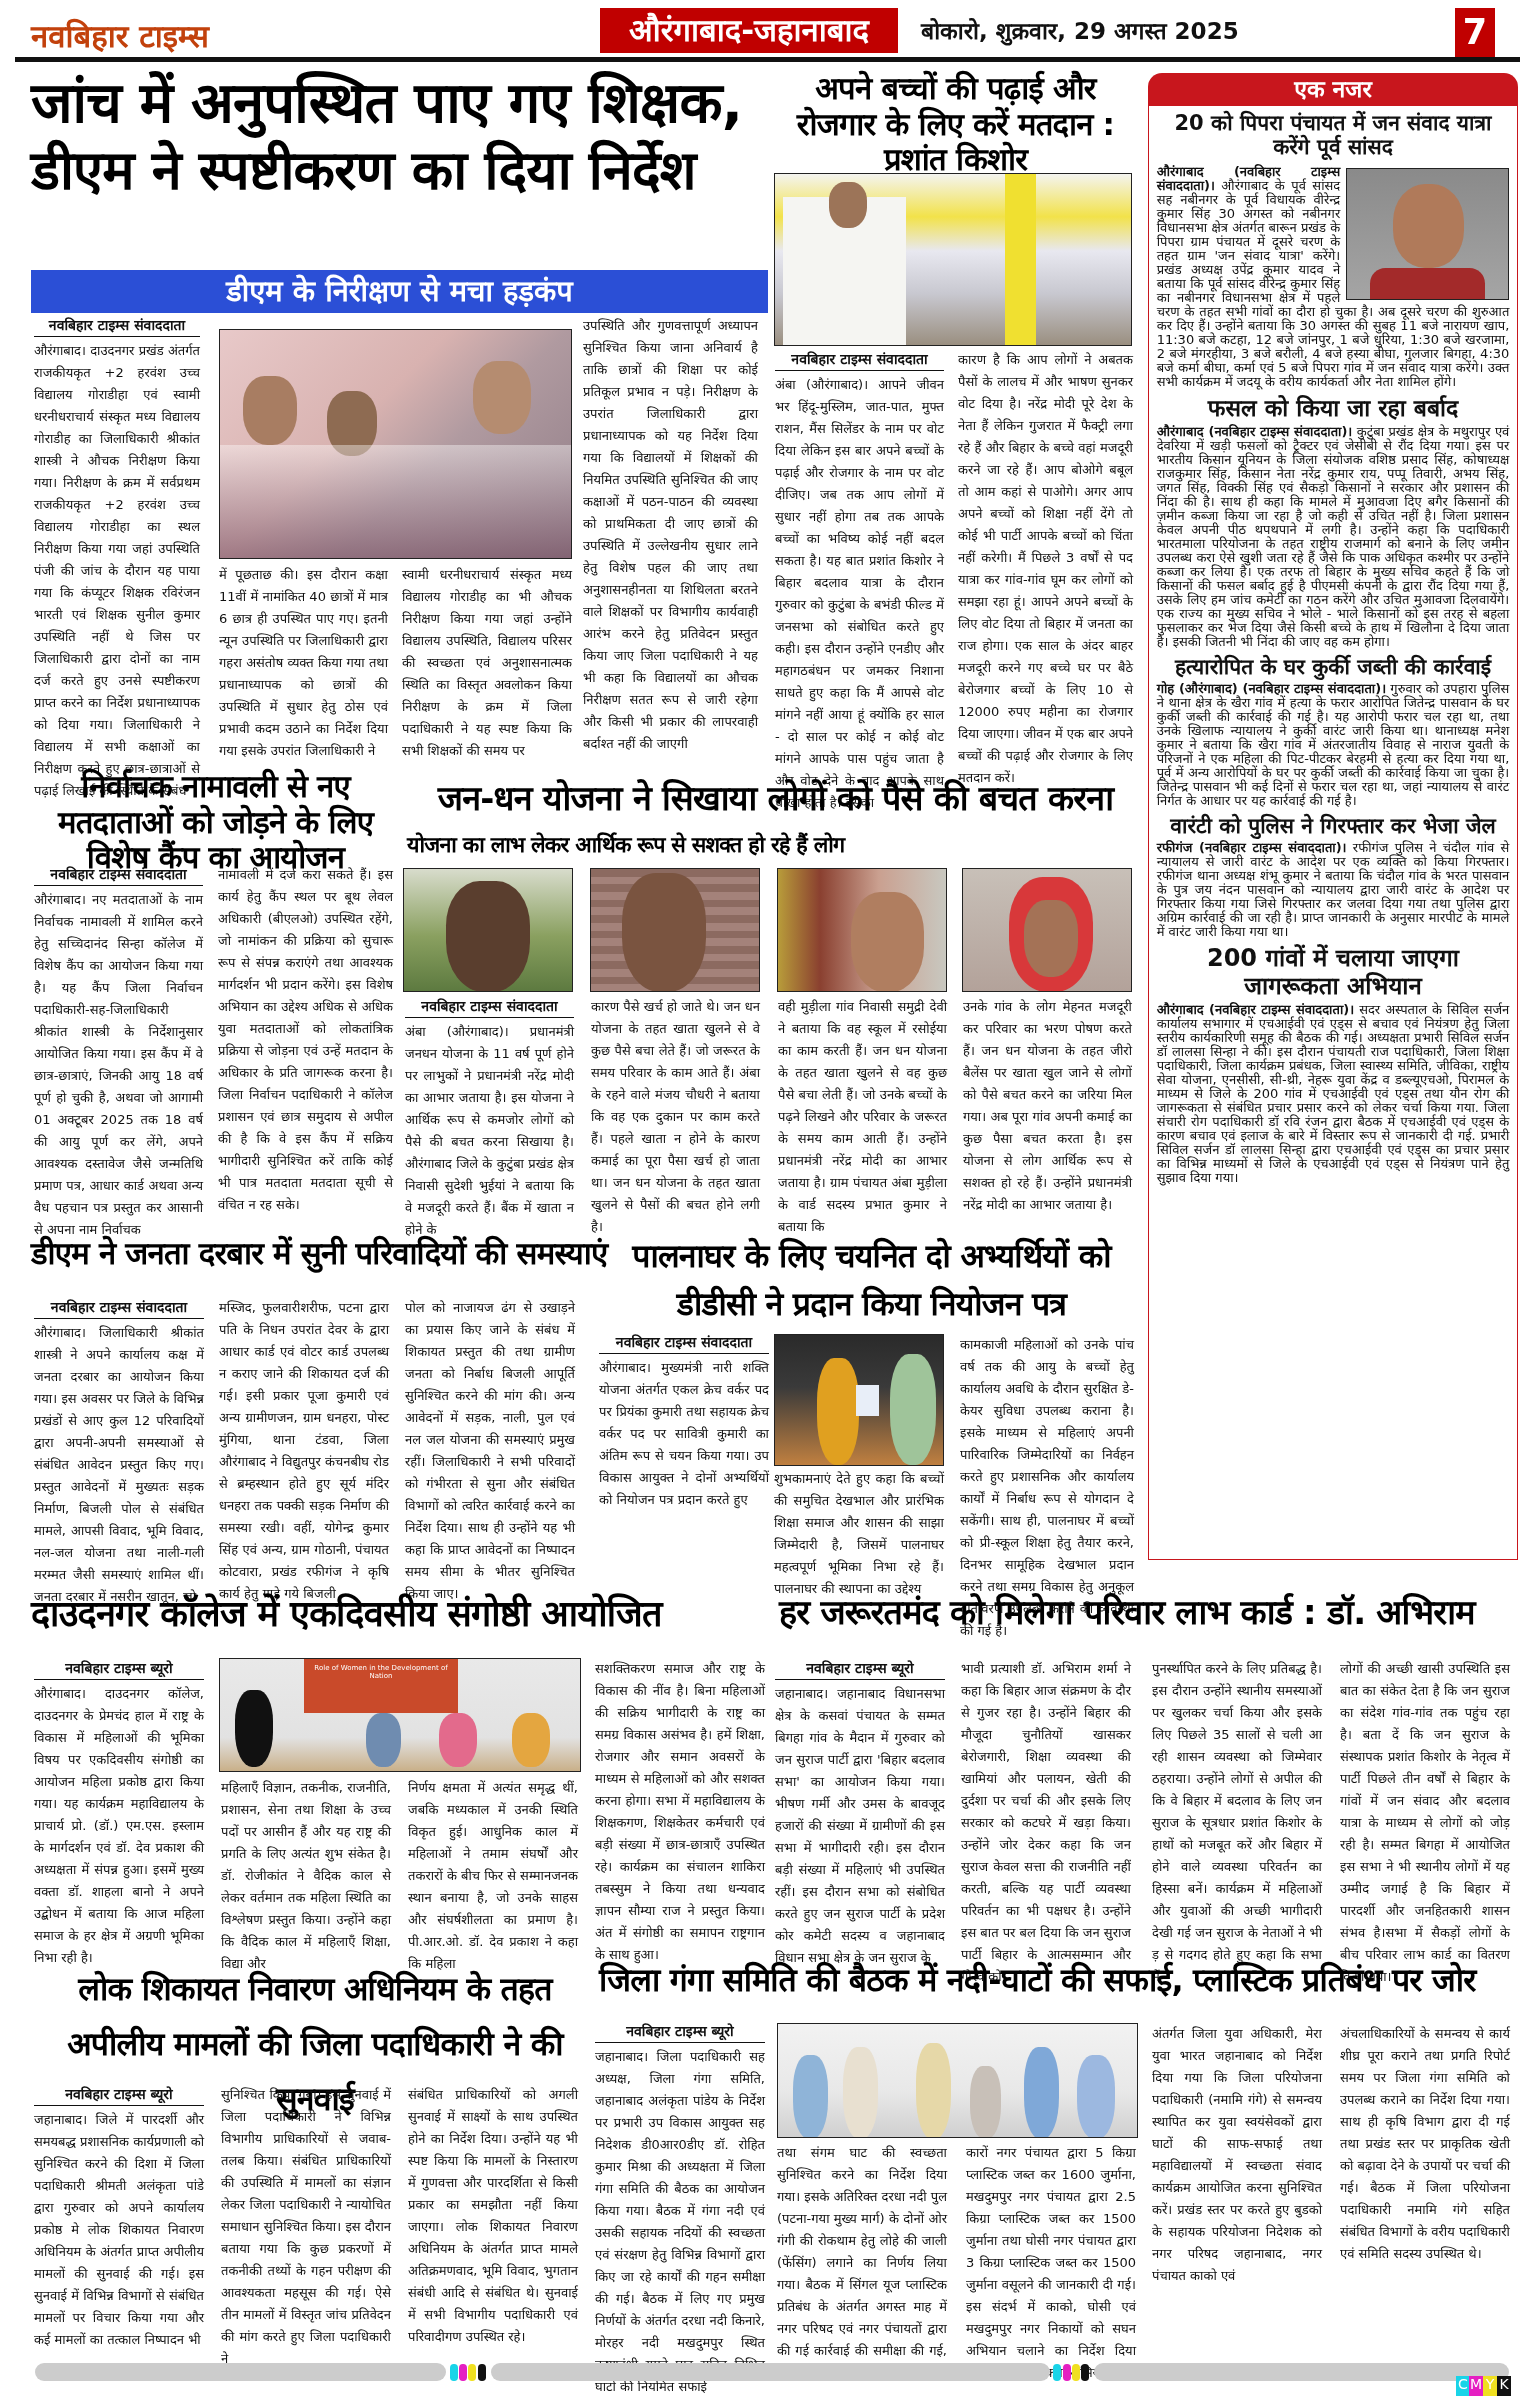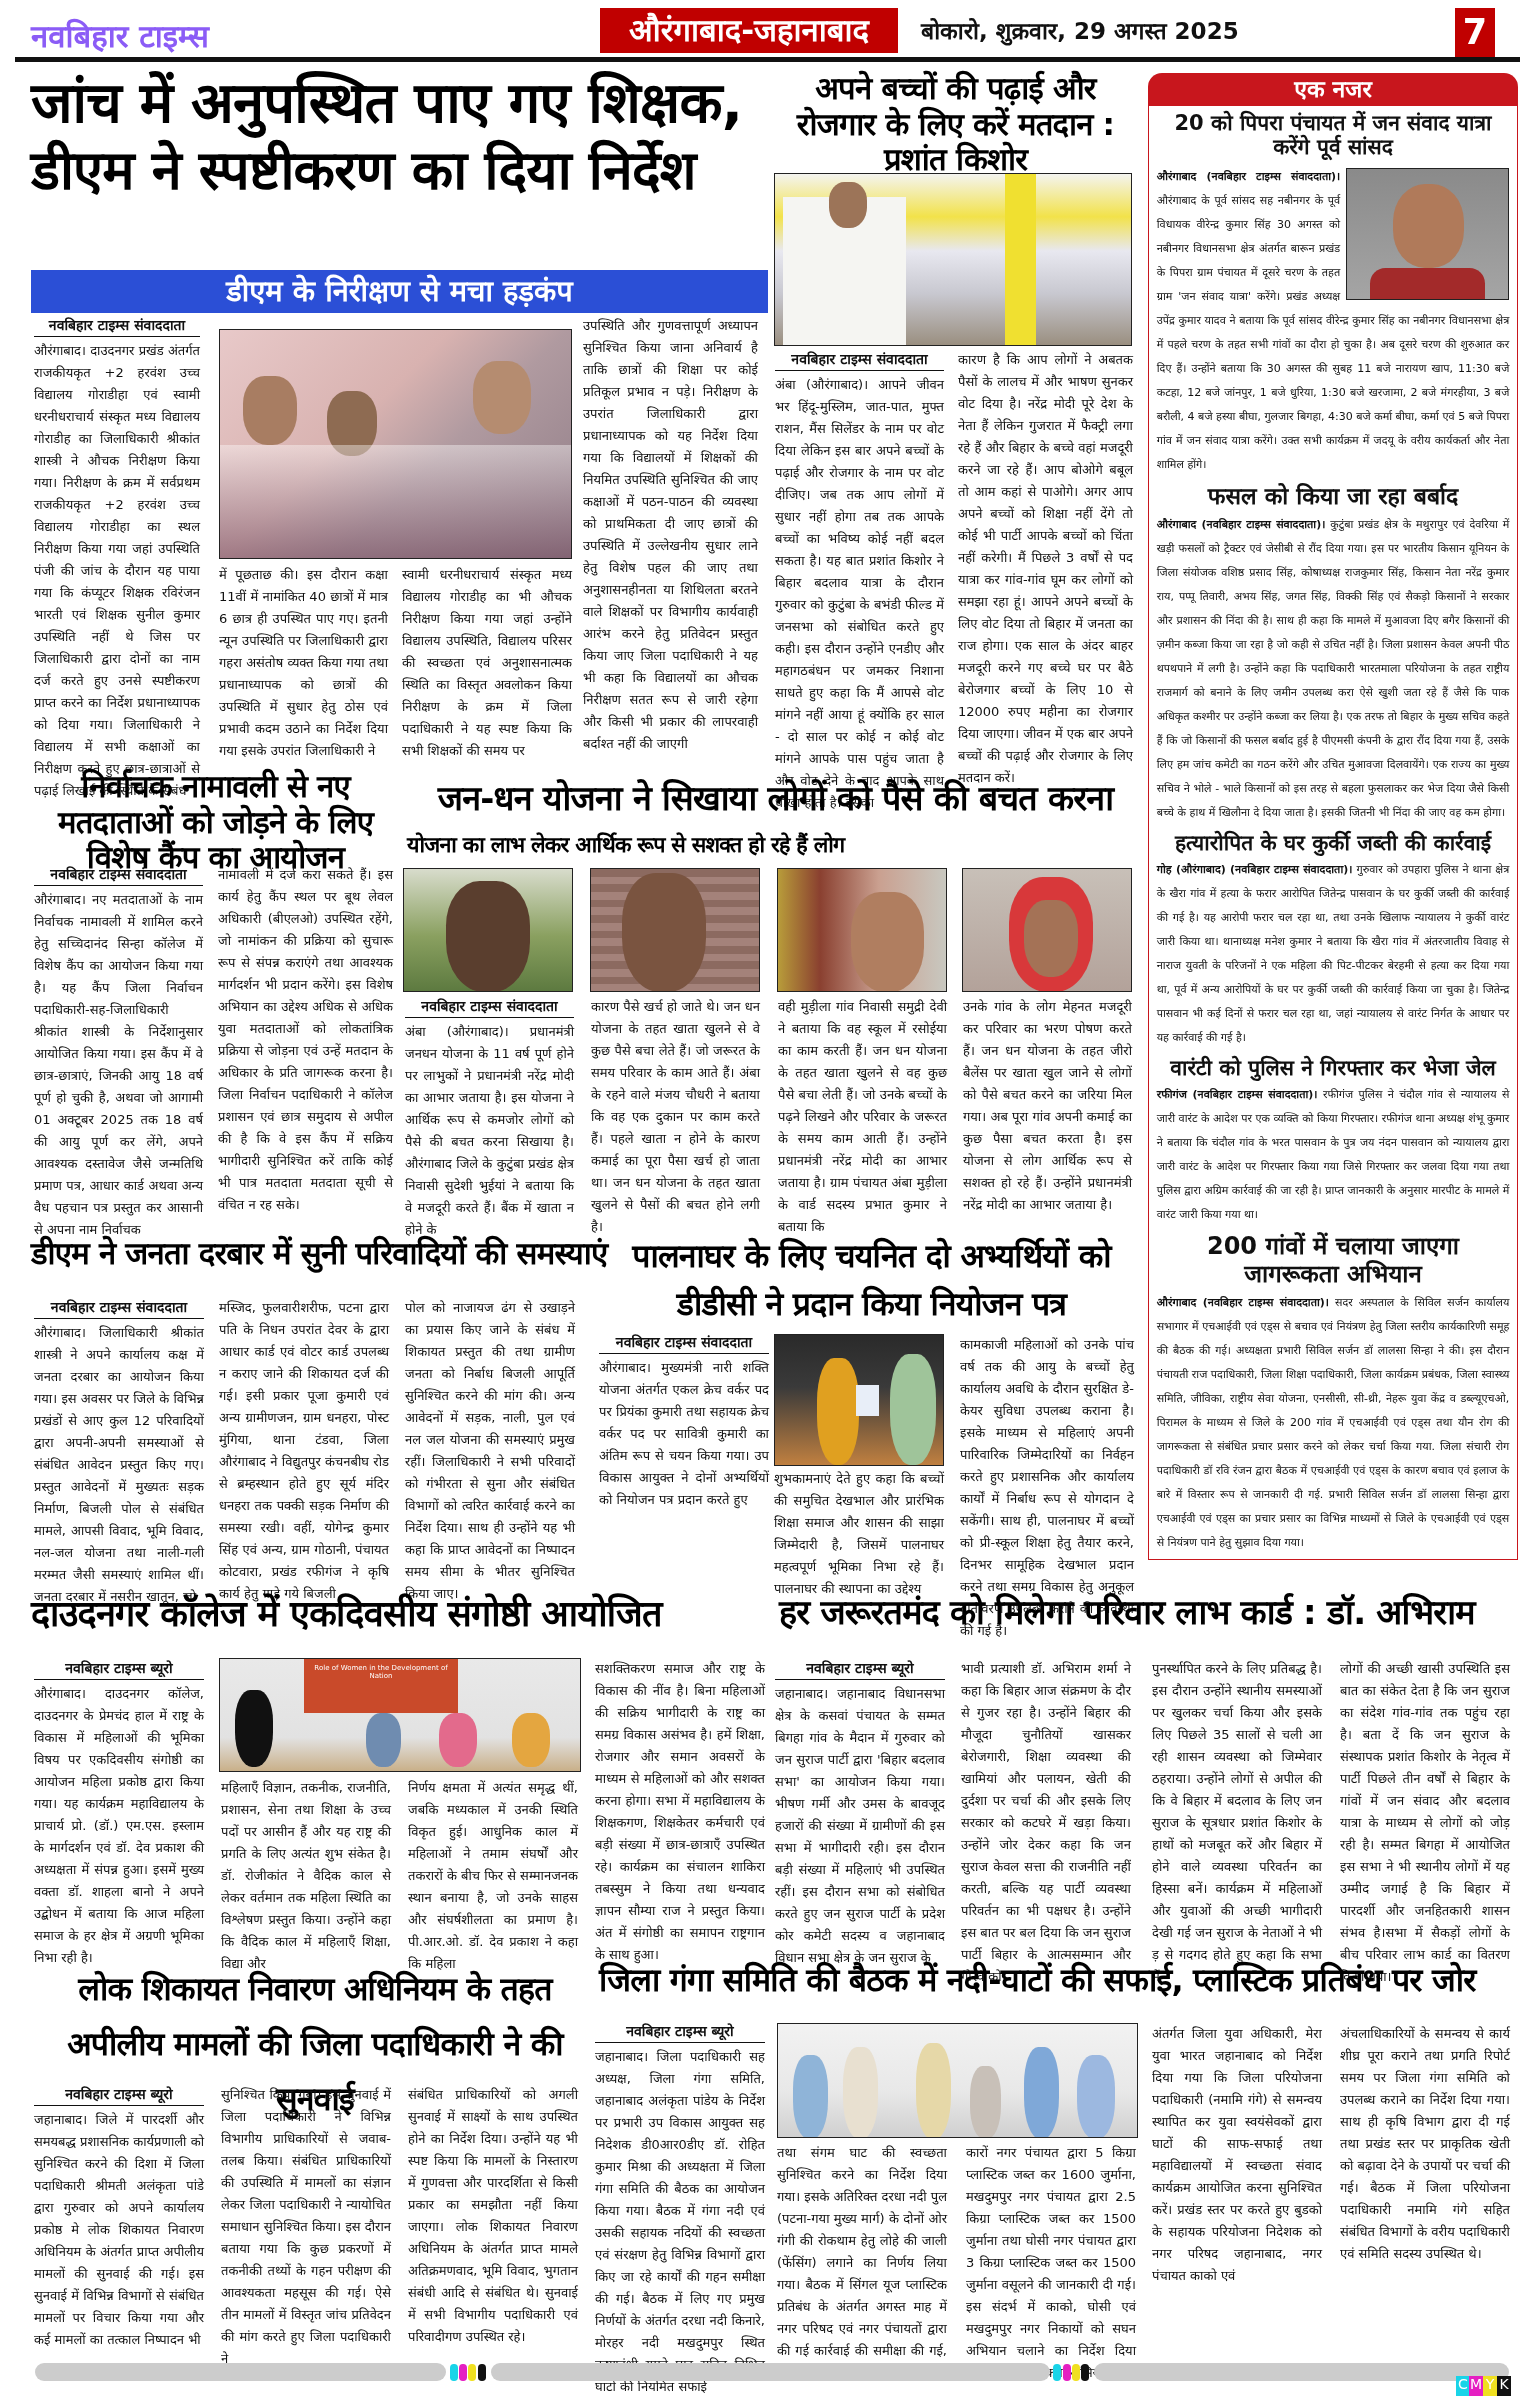--- a/index.html
+++ b/index.html
@@ -1,31 +1,31 @@
 <!DOCTYPE html>
 <html style="font-size:12.3px"><head>
 <meta charset="utf-8">
 <style>
 *{box-sizing:border-box;margin:0;padding:0}
 body{width:1535px;height:2401px;background:#fff;font-family:"DejaVu Sans",sans-serif;color:#111;position:relative;overflow:hidden}
 .abs{position:absolute}
-.mast{left:31px;top:14px;font-size:31px;font-weight:bold;color:#8b5cf6}
+.mast{left:31px;top:14px;font-size:31px;font-weight:bold;color:#c2410c}
 .section-bar{left:600px;top:7.7px;width:298px;height:45px;background:#c00000;color:#fff;font-size:31px;font-weight:bold;text-align:center;line-height:45px}
 .dateline{left:921px;top:14px;font-size:23px;font-weight:bold}
 .pagebox{left:1455px;top:7.7px;width:40px;height:49px;background:#c00000;color:#fff;font-size:35px;font-weight:bold;text-align:center;line-height:49px}
 .rule{left:15.4px;top:57px;width:1505px;height:4.6px;background:#111}
 .h1{font-weight:bold;color:#000;line-height:1.15;letter-spacing:-0.8px}
 .body{font-size:13px;line-height:22px;text-align:justify;color:#111}
 .byline{font-size:14px;font-weight:bold;border-bottom:1.5px solid #111;text-align:center;padding-bottom:1.5px;margin-bottom:3.1px}
 .photo{border:1.5px solid #222;overflow:hidden}
 .bluebar{background:#2b4fd6;color:#fff;font-weight:bold;text-align:center}
 .ek-head{left:1148px;top:73px;width:370px;height:32px;background:#c8161d;color:#fff;border-radius:14px 14px 0 0;font-size:23px;font-weight:bold;text-align:center;line-height:32px}
 .ek-box{left:1148px;top:105px;width:370px;height:1455px;border:1.5px solid #c8161d}
 .side-h{font-weight:bold;text-align:center;line-height:1.15}
-.side-b{font-size:11px;line-height:24px;text-align:justify}
+.side-b{font-size:13px;line-height:14px;text-align:justify}
 .reg{position:absolute;height:18.4px;border-radius:9.2px;background:#ccc}
 .dot{position:absolute;width:7.7px;height:17px;border-radius:3.8px}
 .cmyk{position:absolute;top:2376px;height:20px;width:14px;color:#fff;font-size:14px;text-align:center}
 .col{position:absolute}
 .face{position:absolute;border-radius:40% 40% 45% 45%}
 </style>
 </head>
 <body>
 
 <div class="abs mast">नवबिहार टाइम्स</div>

